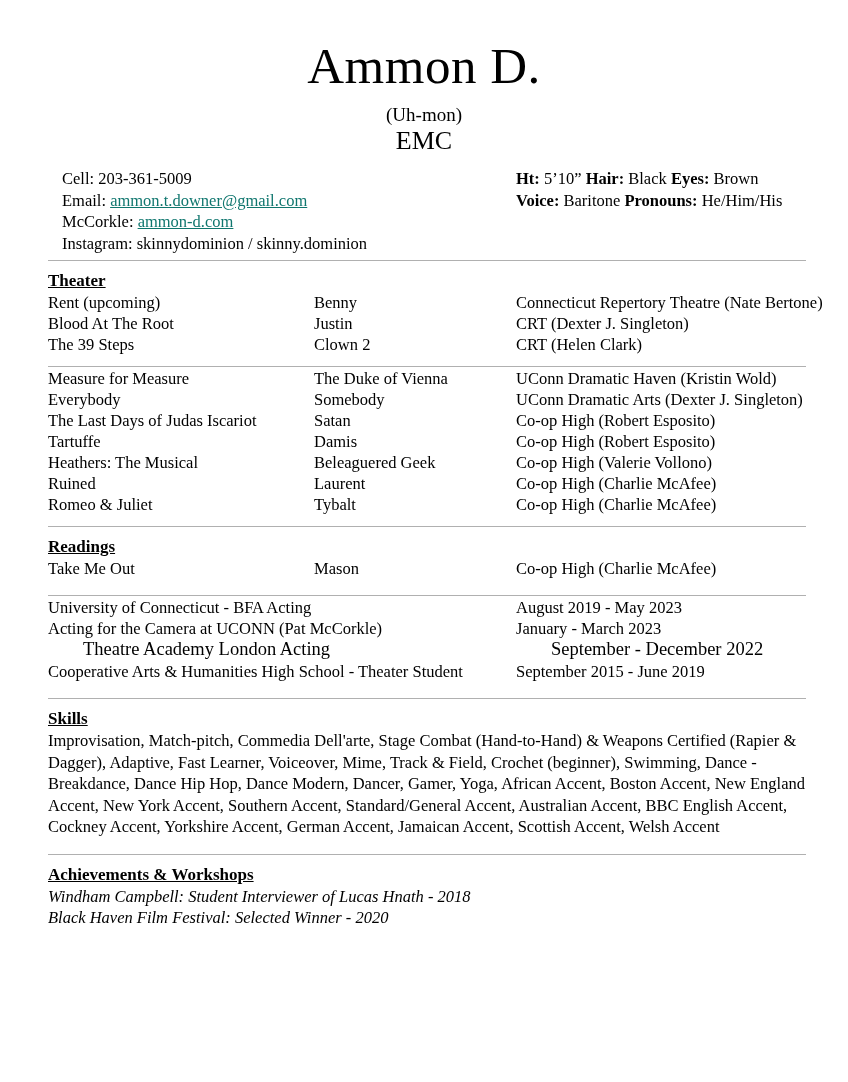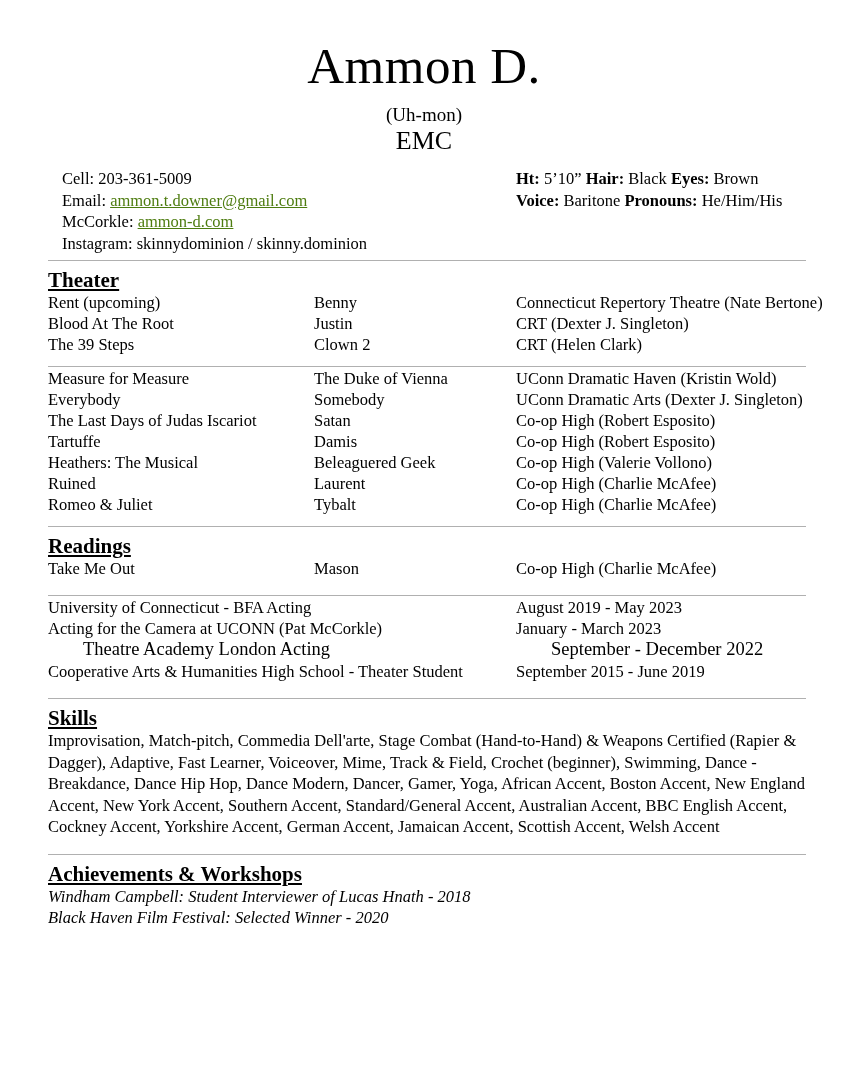--- a/index.html
+++ b/index.html
@@ -61,36 +61,36 @@
   .contact-right {
     position: absolute;
     left: 516px;
     top: 0;
     font-size: 16.5px;
     line-height: 21.5px;
     white-space: nowrap;
   }
   .contact-line { white-space: nowrap; }
   a.link {
-    color: #4d7c0f;
+    color: #0f766e;
     text-decoration: underline;
   }
   .b { font-weight: bold; }
 
   
   .section { position: relative; }
   .divider {
     border: 0;
     border-top: 1px solid #b0b0b0;
     margin: 0 0 0 48px;
     width: 758px;
     height: 0;
   }
   .section-head {
-    font-size: 21px;
+    font-size: 17px;
     line-height: 21px;
     font-weight: bold;
     text-decoration: underline;
     margin-left: 48px;
     padding-top: 9px;
   }
   .rows { margin-left: 48px; padding-top: 1px; }
   .row {
     position: relative;
     height: 21px;

